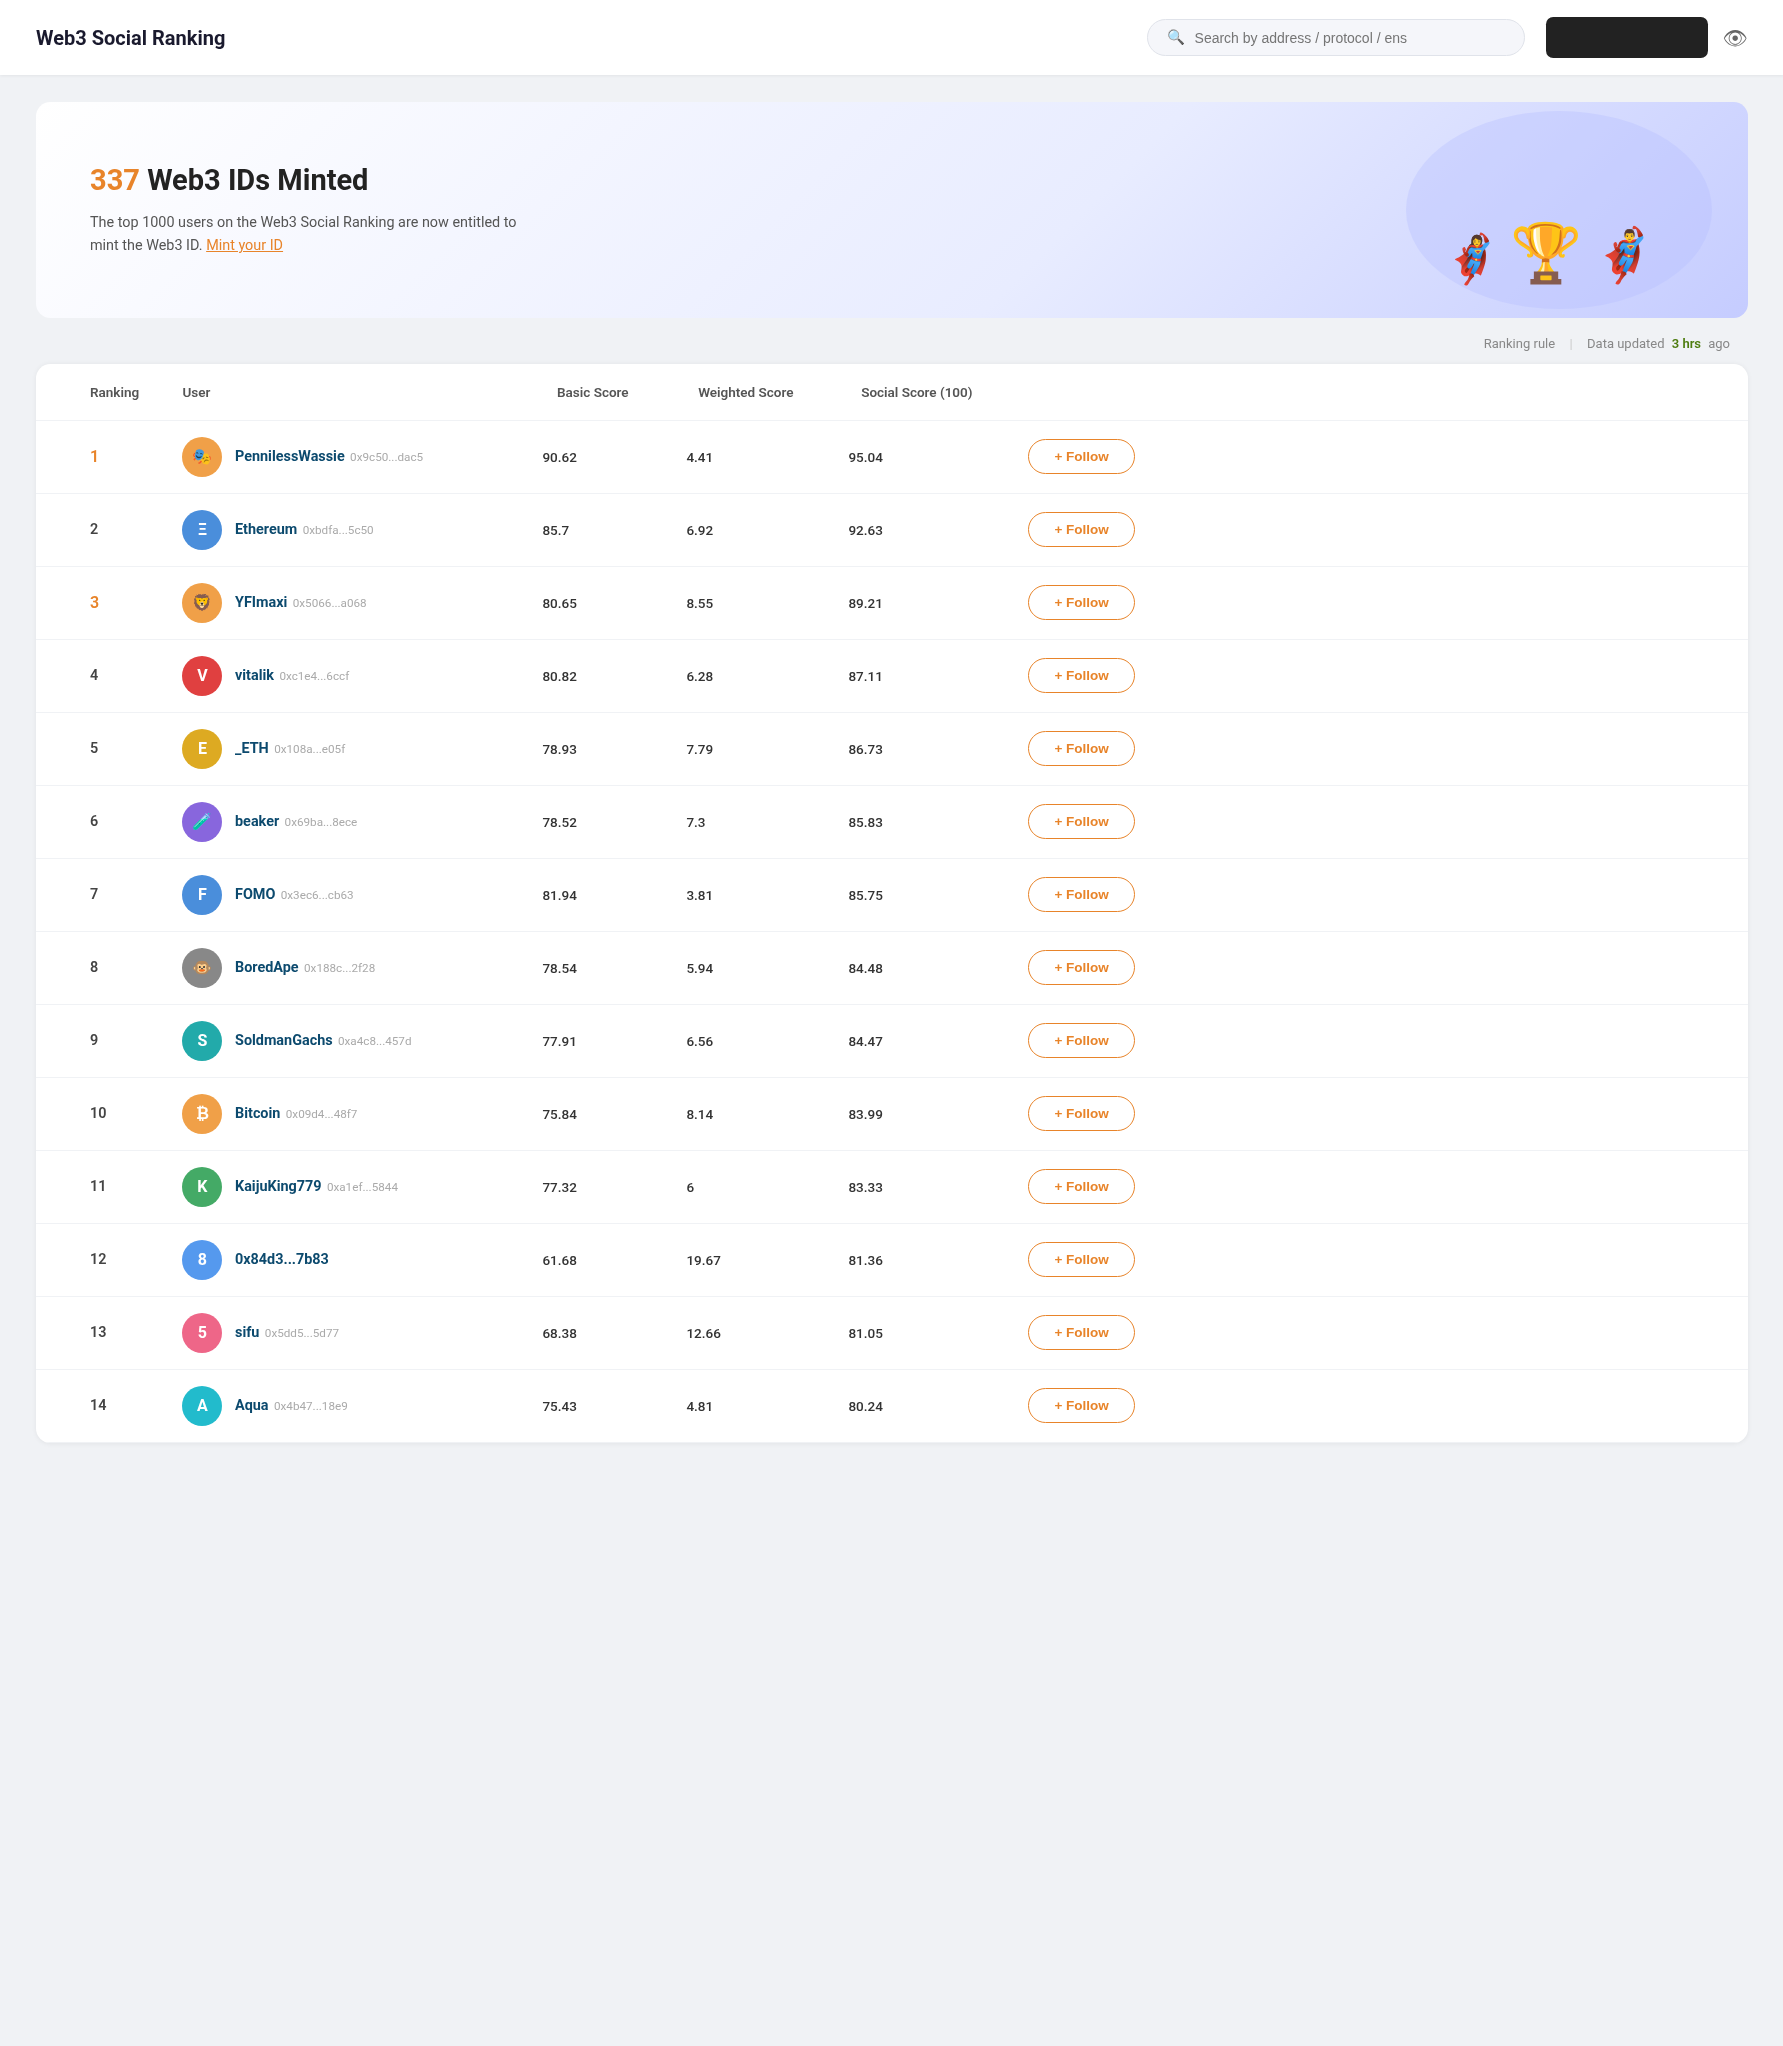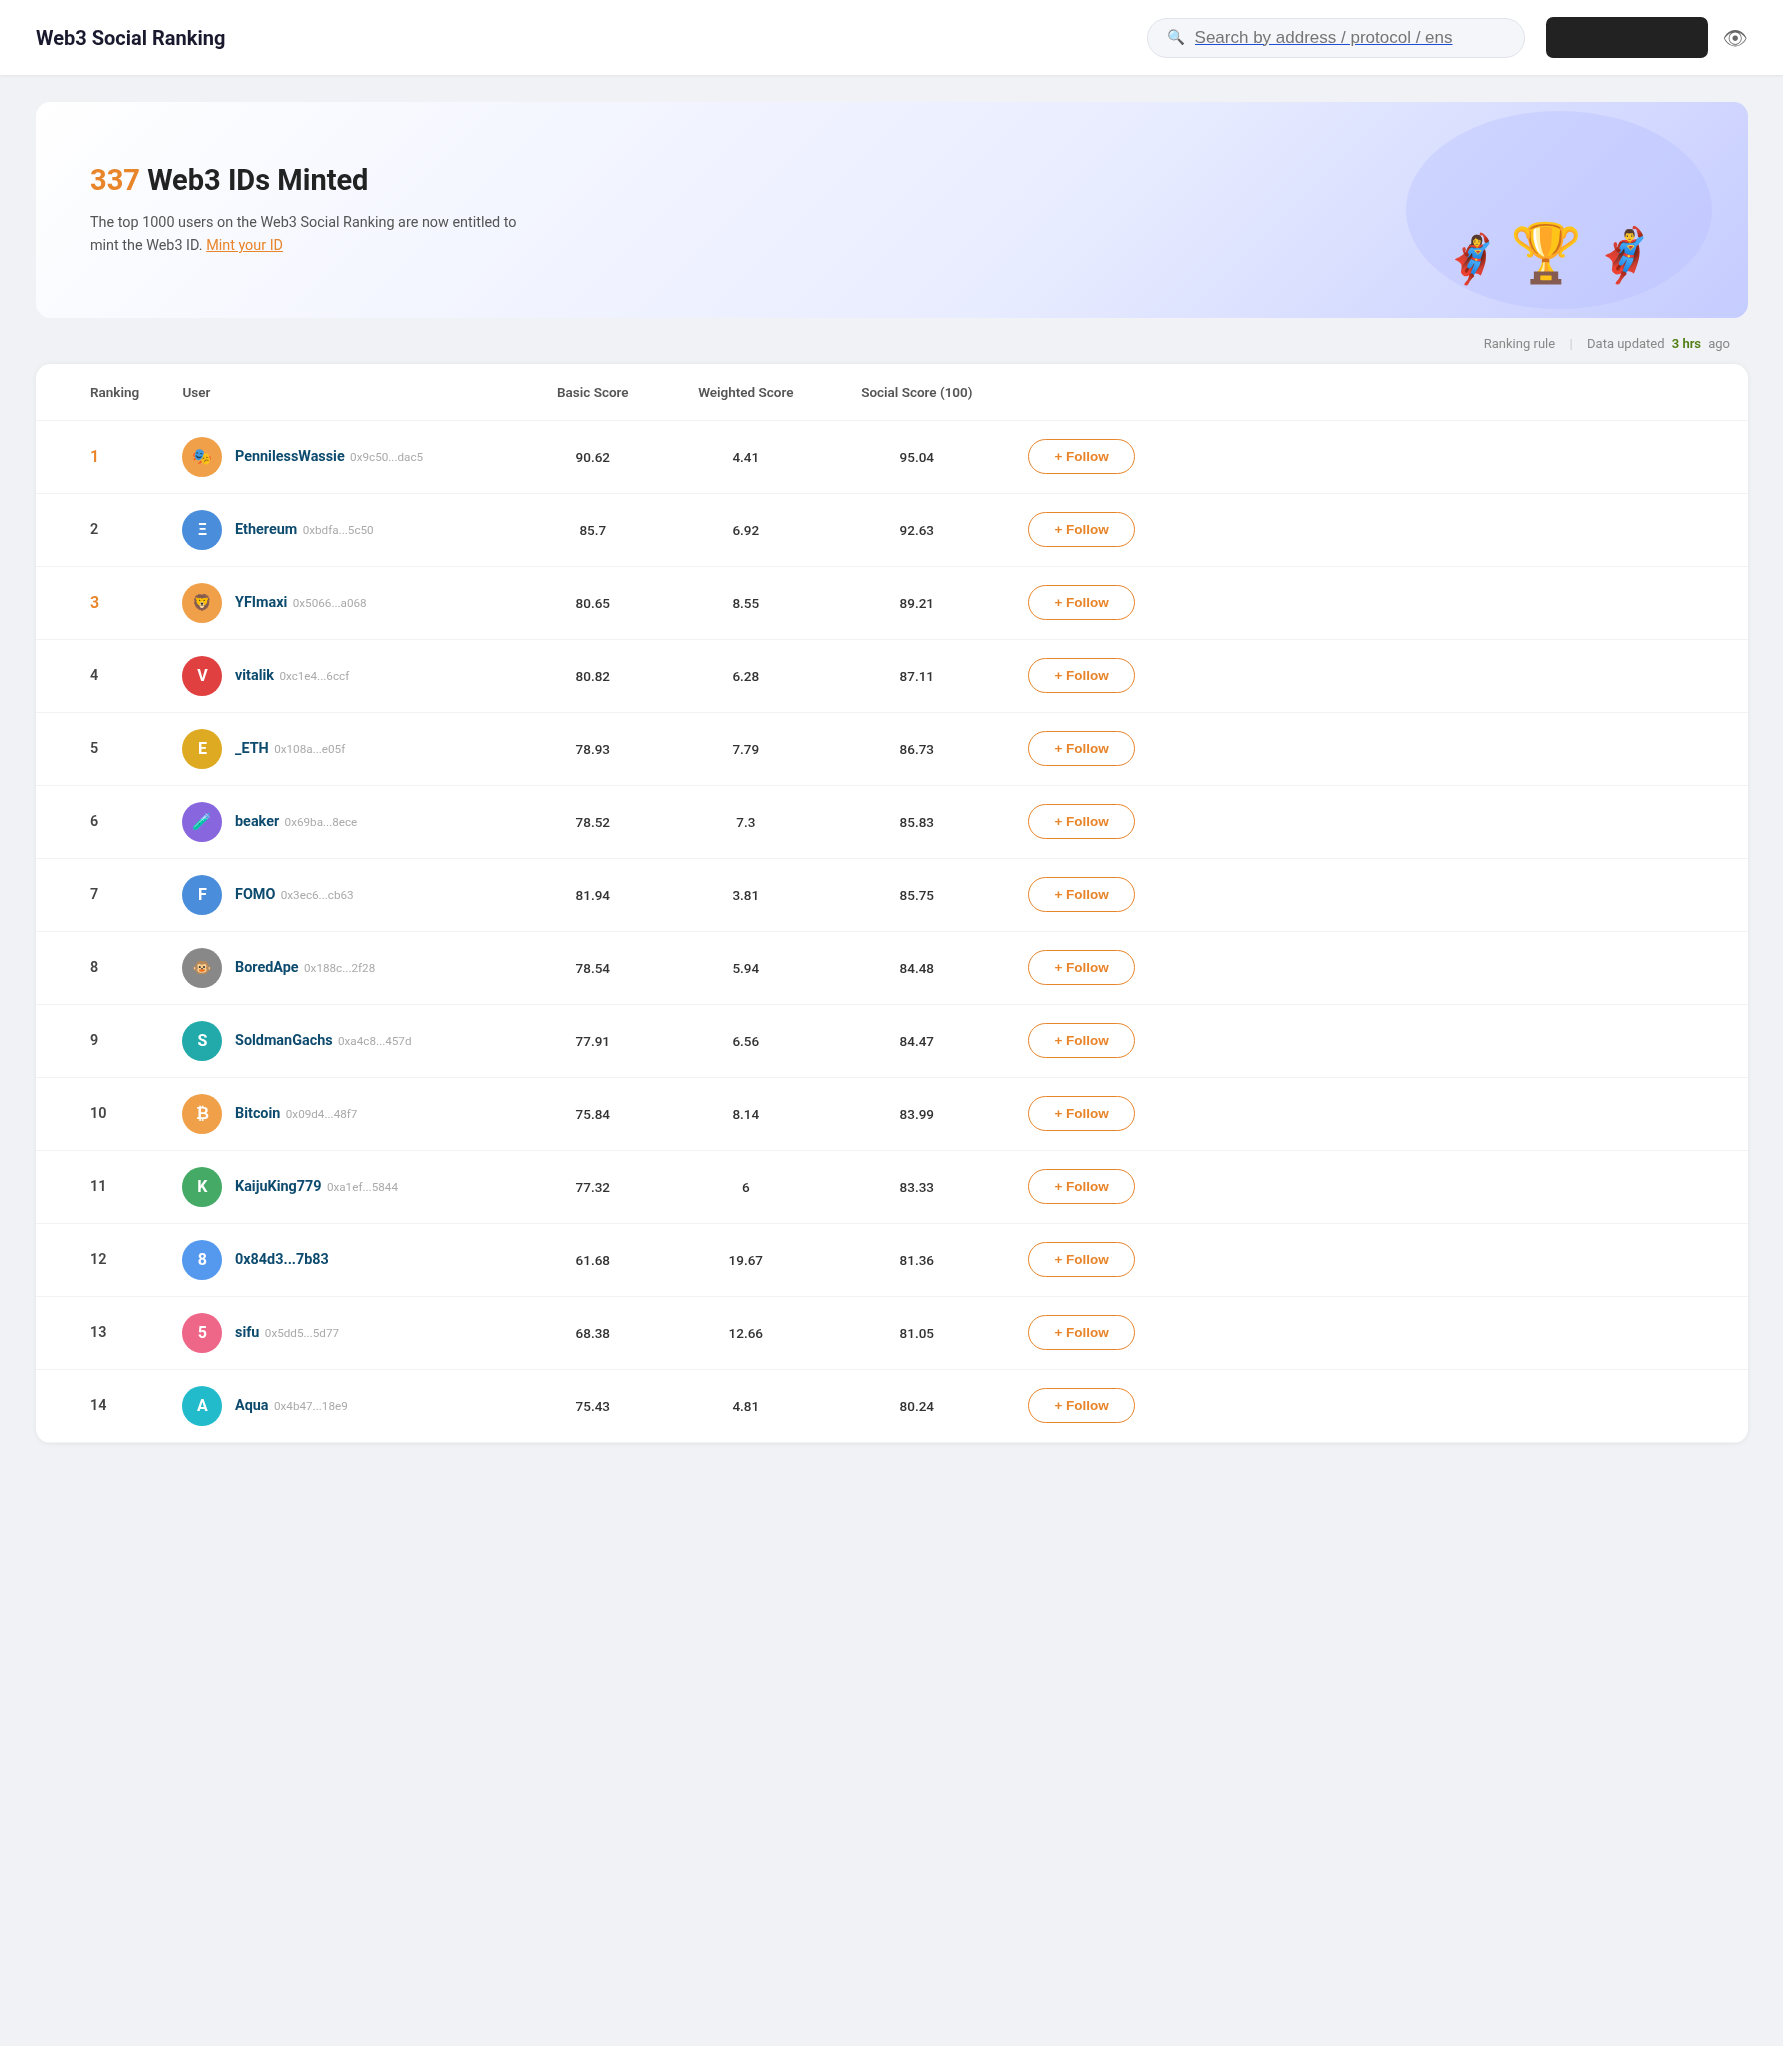--- a/index.html
+++ b/index.html
@@ -33,24 +33,23 @@
       border: 0.9px solid #e0e3ea;
       border-radius: 21.6px;
       padding: 9px 20px;
       width: 378px;
       gap: 9px;
     }
     .header-search input {
       border: none;
       background: transparent;
       outline: none;
-      font-size: 17px;
+      font-size: 14px;
       color: #1d4ed8;
       width: 100%;
-      text-decoration: underline;
     }
     .search-icon-wrap {
       color: #999;
       font-size: 14.4px;
     }
     .header-right {
       display: flex;
       align-items: center;
       gap: 14.4px;
       margin-left: 21.6px;
@@ -214,21 +213,21 @@
       color: #0c4a6e;
     }
     .user-addr {
       font-size: 11.7px;
       color: #aaa;
       margin-left: 5.4px;
       font-weight: 400;
     }
 
     td.col-basic, td.col-weighted, td.col-social {
-      text-align: center;
+      text-align: left;
       font-size: 13.5px;
       font-weight: 500;
     }
 
     .follow-btn {
       border: 1.4px solid #e8842a;
       color: #e8842a;
       background: #fff;
       border-radius: 21.6px;
       padding: 9px 25px;

